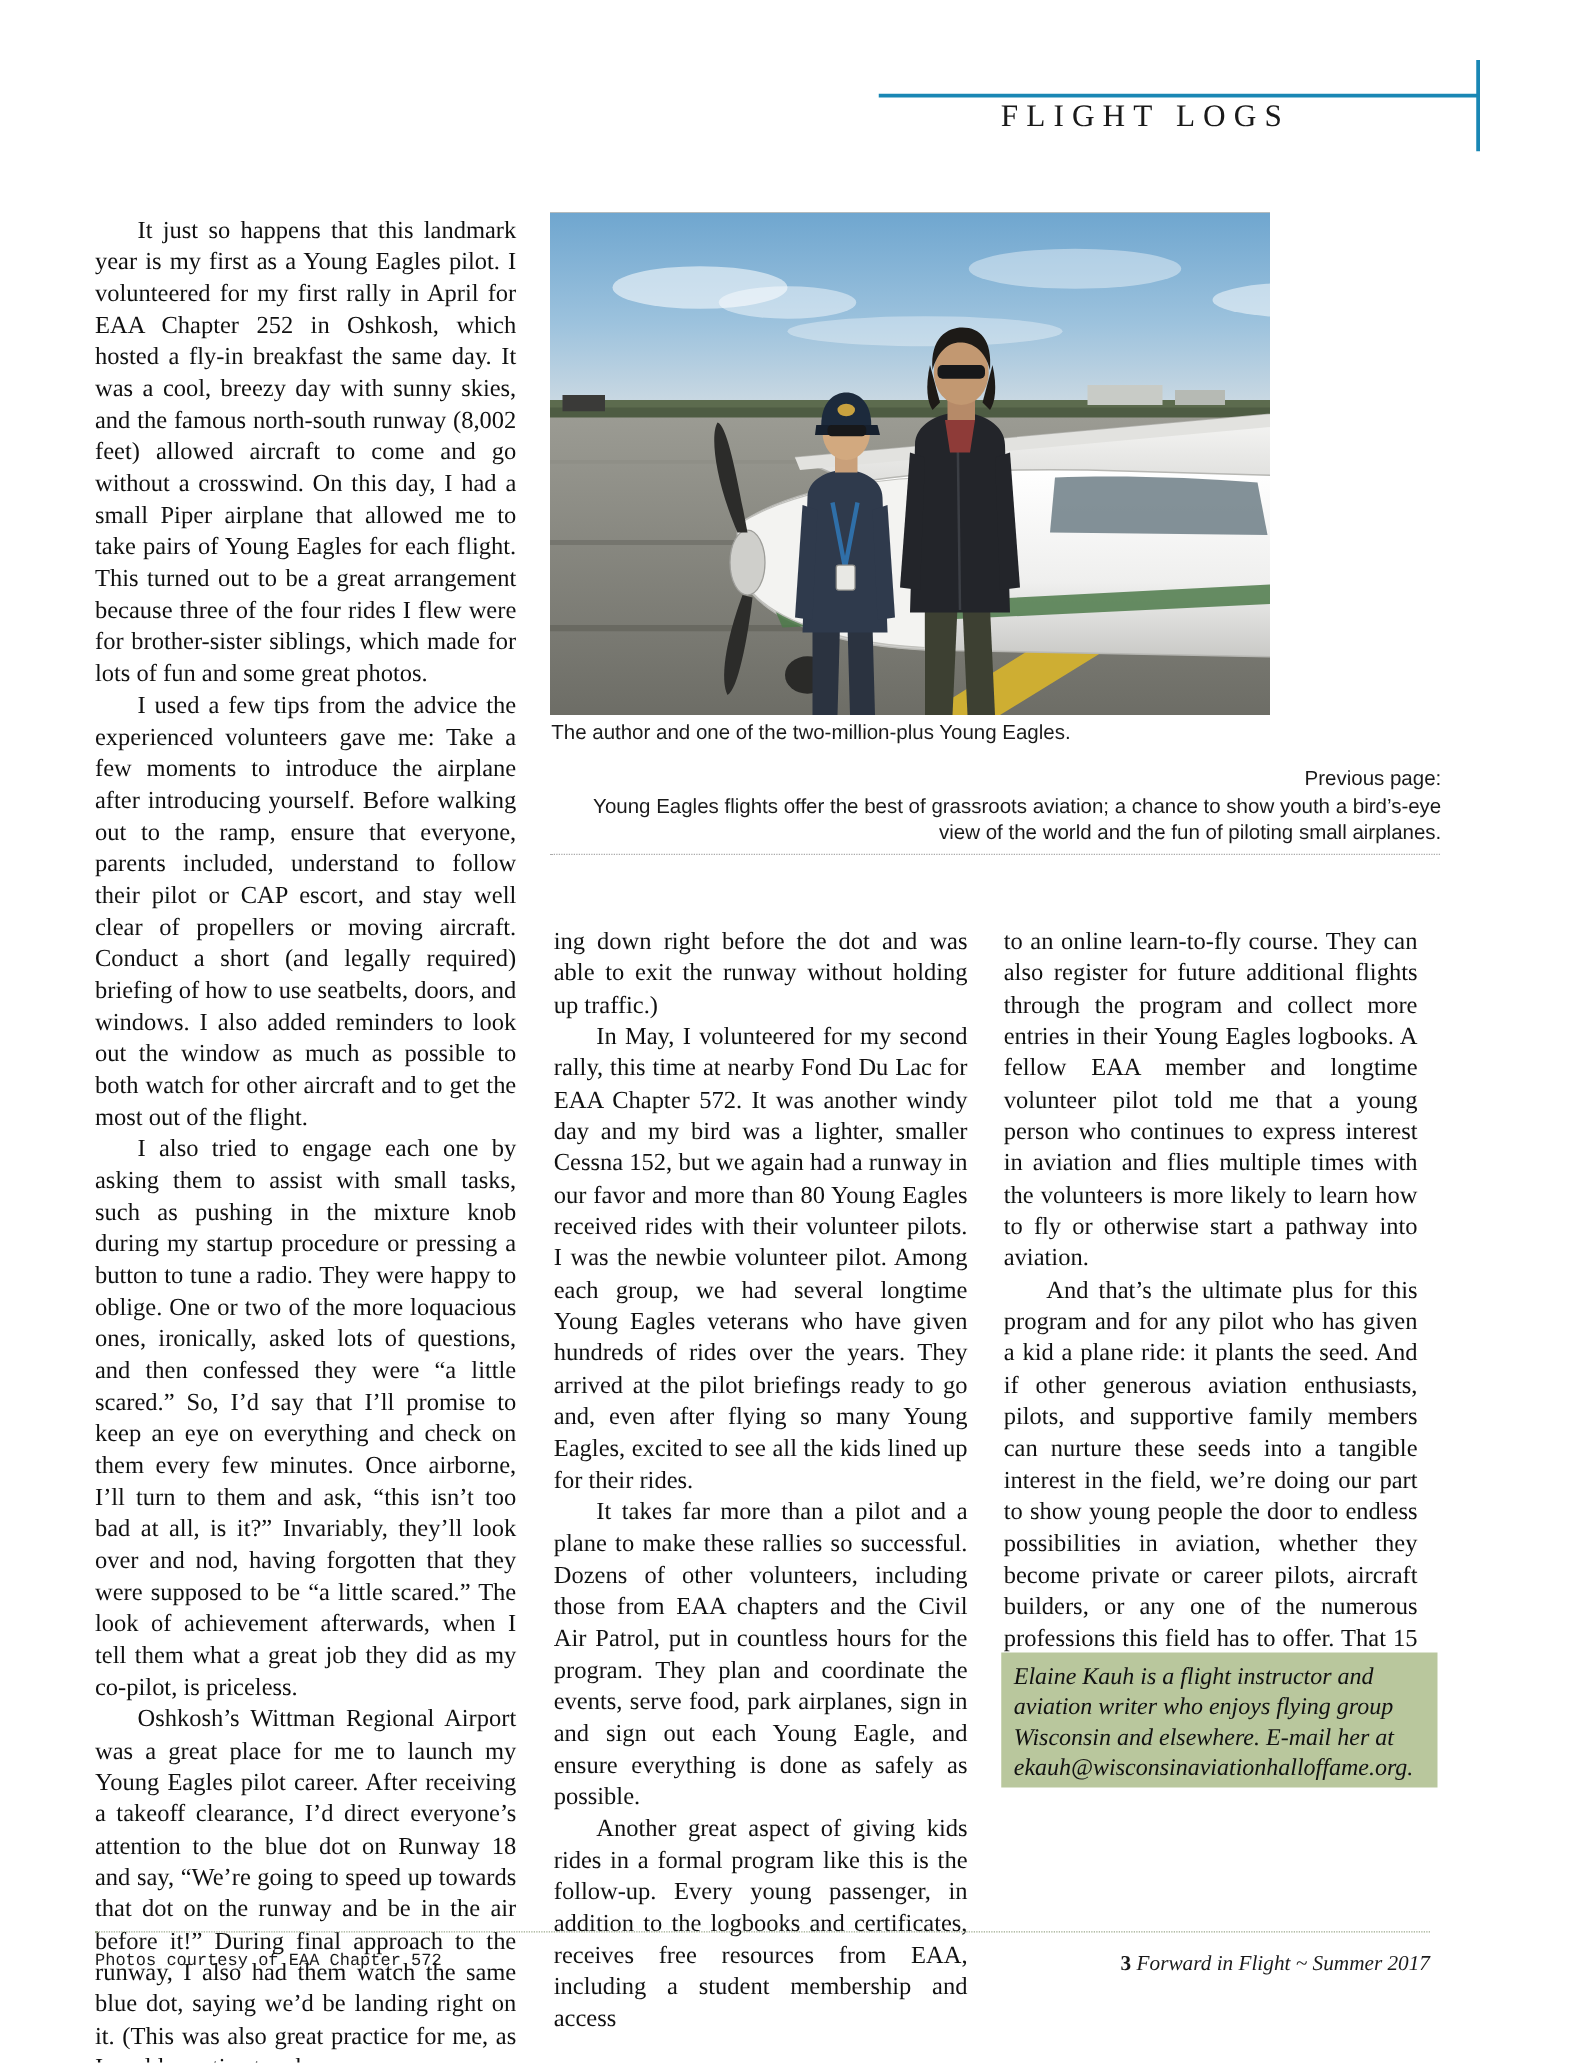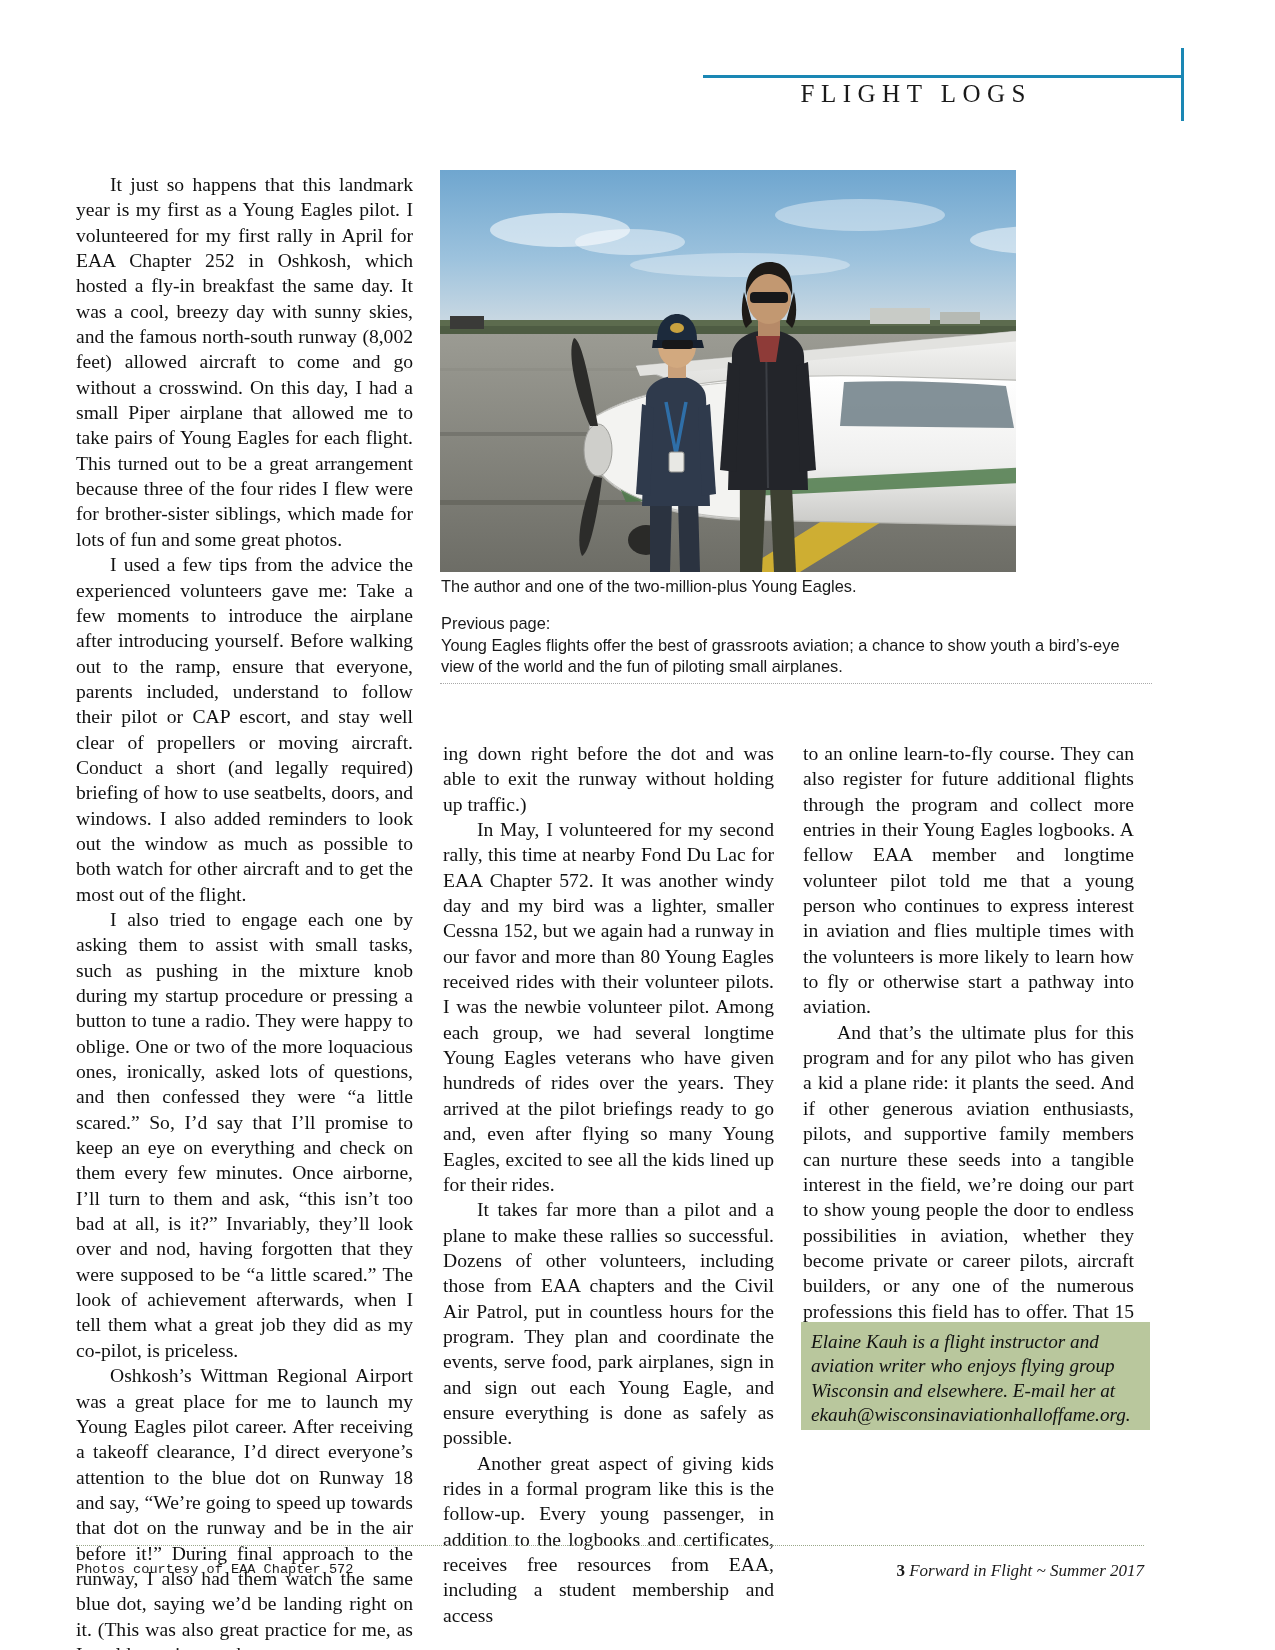--- a/index.html
+++ b/index.html
@@ -95,20 +95,21 @@
   }
   .caption-prev {
     position: absolute;
     left: 441px;
     top: 613px;
     width: 712px;
     font-family: "Liberation Sans", sans-serif;
     font-size: 16.4px;
     line-height: 21.5px;
     color: #1a1a1a;
+    text-align: right;
   }
   .caption-prev .lead { display: block; }
 
   .dotted-rule {
     position: absolute;
     left: 440px;
     top: 683px;
     width: 712px;
     height: 1px;
     border-top: 1px dotted #a9a9a9;

